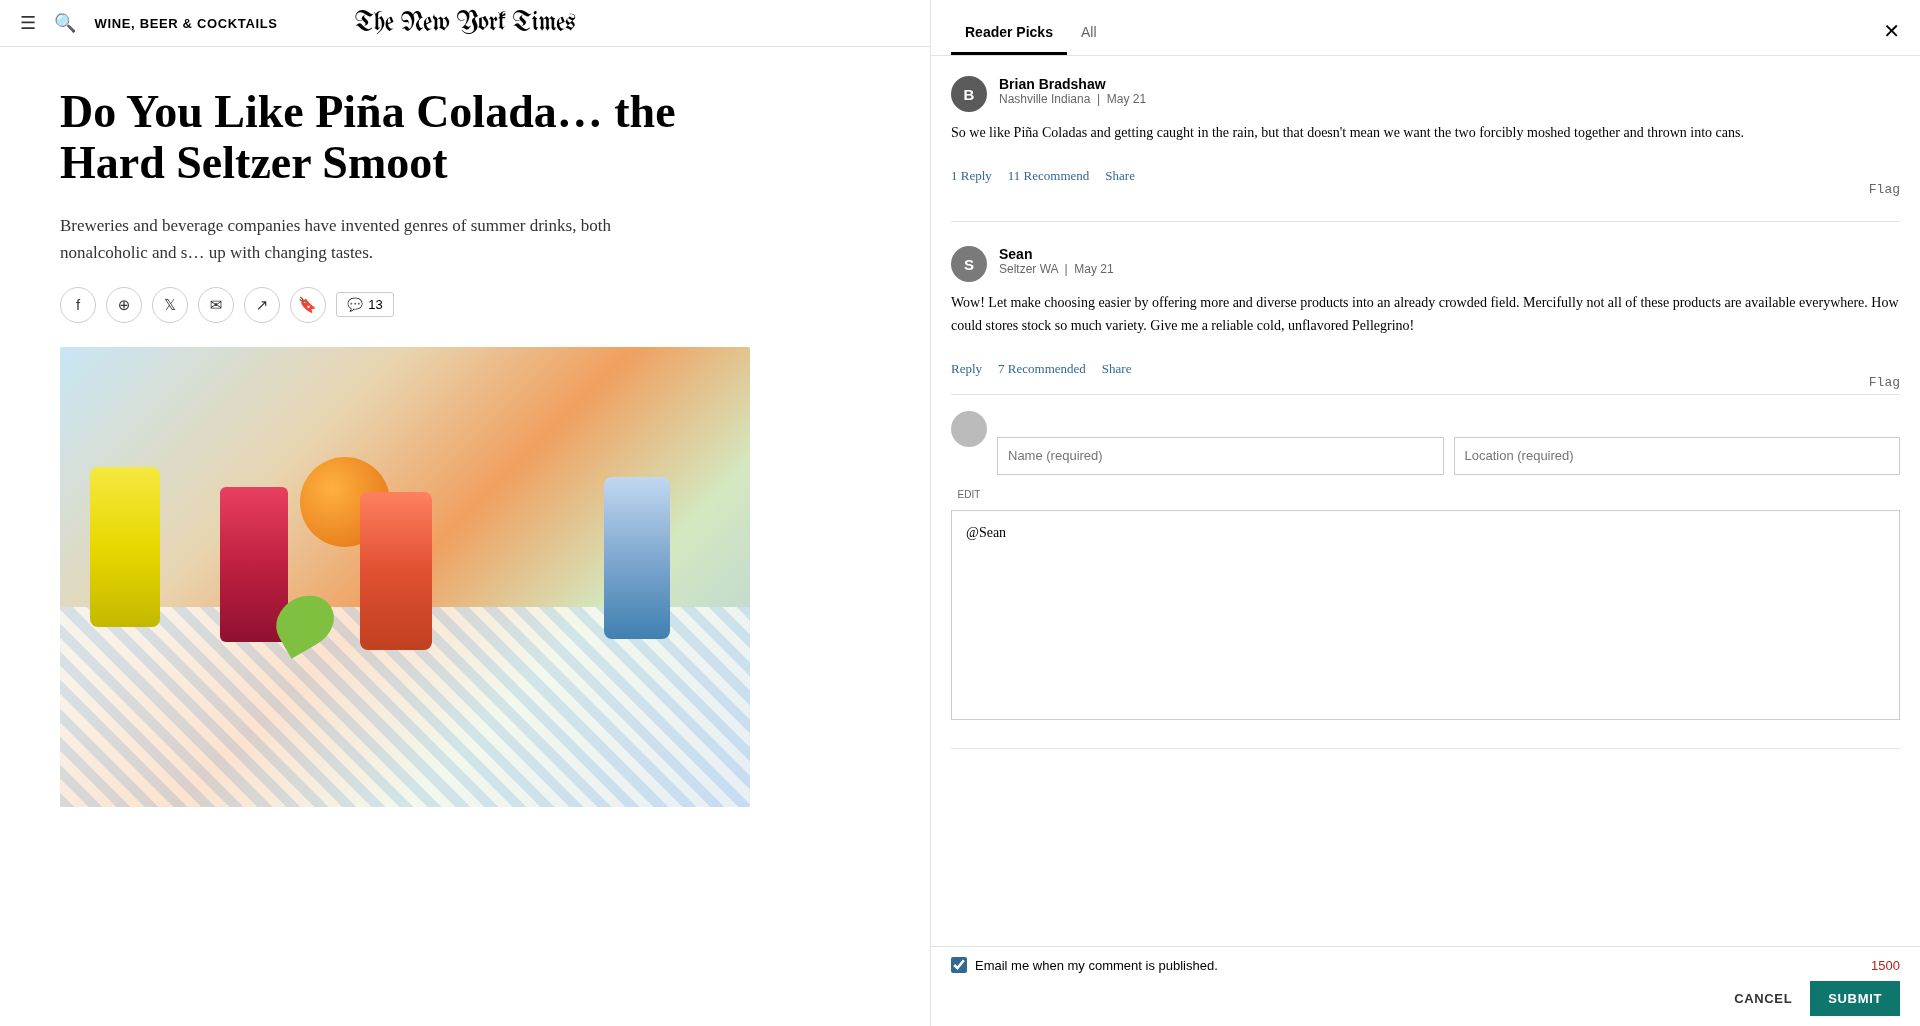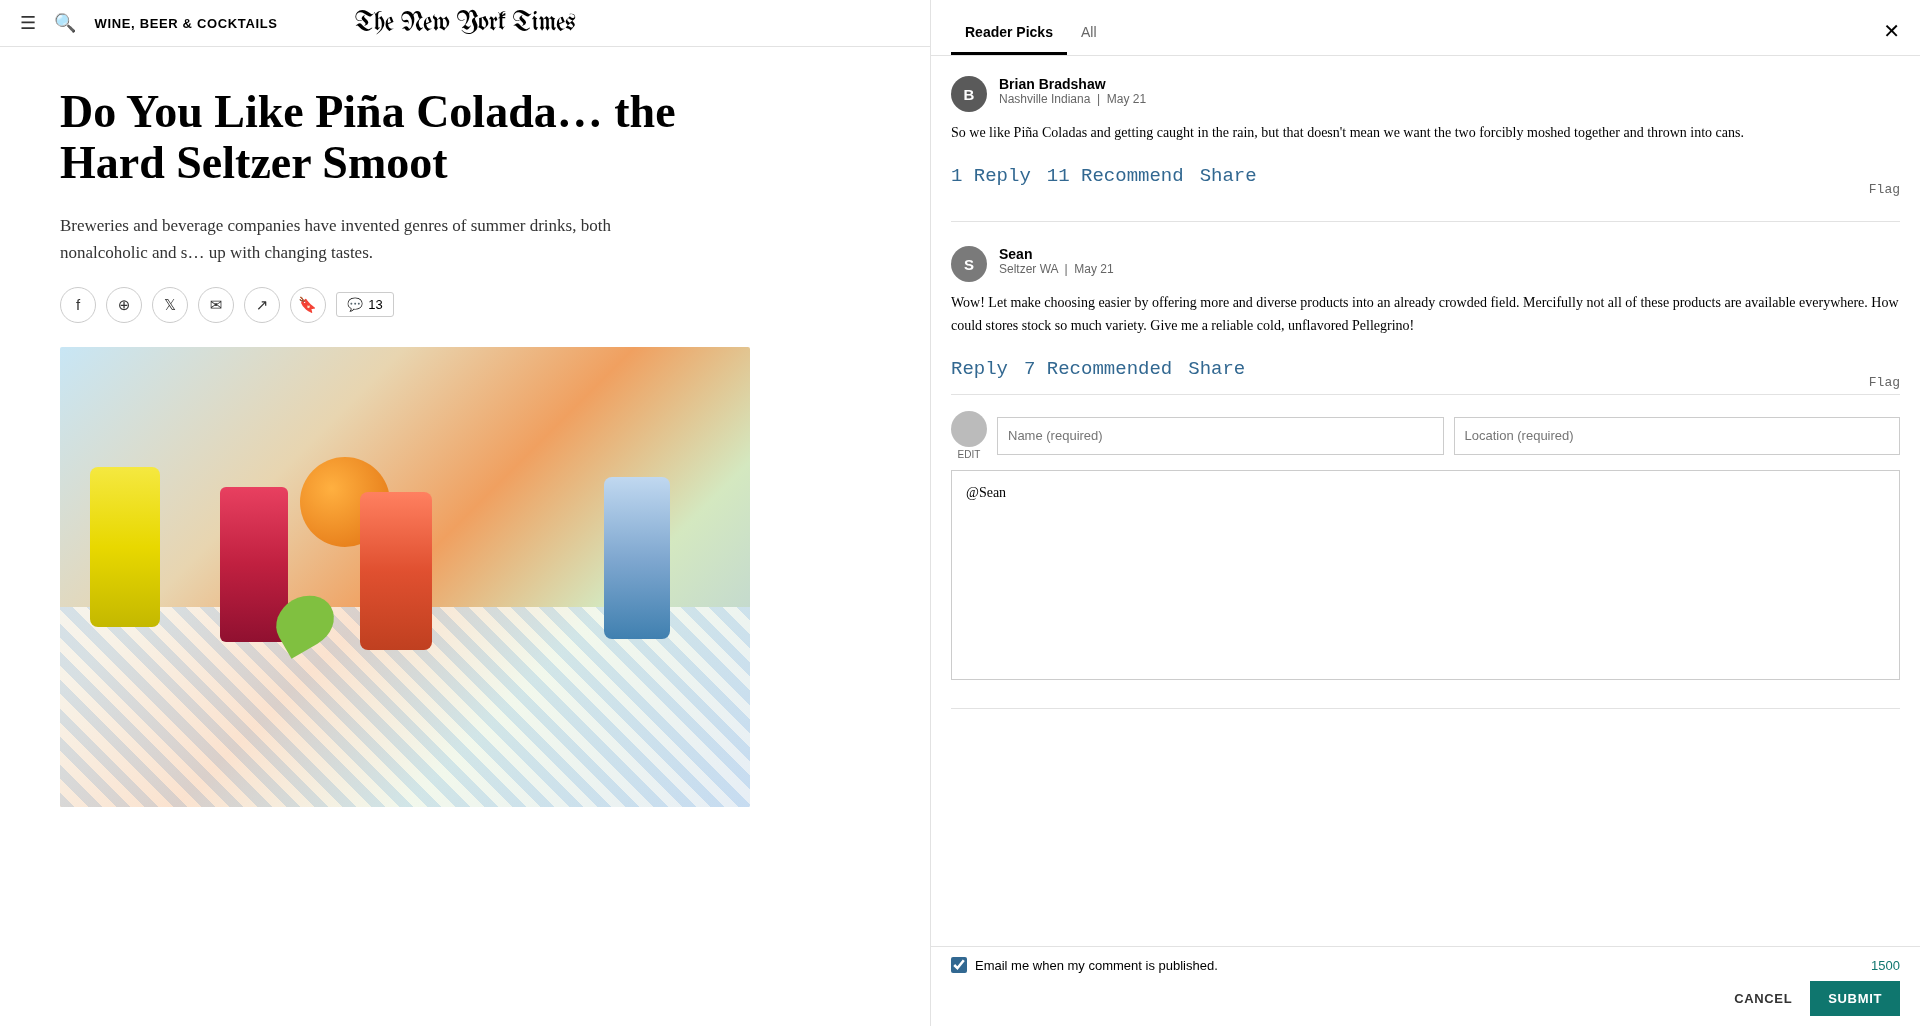--- a/index.html
+++ b/index.html
@@ -228,22 +228,22 @@
       line-height: 1.6;
       color: #000;
       margin-bottom: 10px;
     }
     .comment-actions {
       display: flex;
       align-items: center;
       gap: 16px;
     }
     .comment-action-btn {
-      font-family: Liberation Mono, monospace;
-      font-size: 19px;
+      font-family: Liberation Serif, serif;
+      font-size: 13px;
       color: #326891;
       cursor: pointer;
       background: none;
       border: none;
       padding: 0;
     }
     .flag-btn {
       margin-left: auto;
       font-family: Liberation Mono, monospace;
       font-size: 13px;
@@ -318,21 +318,21 @@
       color: #000;
     }
     .email-checkbox {
       width: 16px;
       height: 16px;
       accent-color: #326891;
     }
     .char-count {
       font-family: Arial, sans-serif;
       font-size: 13px;
-      color: #0f766e;
+      color: #b91c1c;
     }
     .cancel-btn {
       font-family: Arial, sans-serif;
       font-size: 13px;
       font-weight: 700;
       letter-spacing: 0.05em;
       color: #333;
       background: none;
       border: none;
       padding: 10px 18px;
@@ -449,21 +449,21 @@
       <p class="comment-text">Wow! Let make choosing easier by offering more and diverse products into an already crowded field. Mercifully not all of these products are available everywhere. How could stores stock so much variety. Give me a reliable cold, unflavored Pellegrino!</p>
       <div class="comment-actions">
         <button class="comment-action-btn">Reply</button>
         <button class="comment-action-btn">7 Recommended</button>
         <button class="comment-action-btn">Share</button>
         <button class="flag-btn">Flag</button>
       </div>
 
       <div class="reply-form">
         <div class="reply-form-top">
-          <div style="display:flex;flex-direction:column;align-items:center;">
+          <div style="display:flex;flex-direction:column;align-items:center;gap:40px;">
             <div class="reply-avatar"></div>
             <div class="edit-label">EDIT</div>
           </div>
           <input class="name-input" type="text" placeholder="Name (required)" style="">
           <input class="location-input" type="text" placeholder="Location (required)" style="">
         </div>
         <textarea class="reply-textarea" style="">@Sean</textarea>
       </div>
     </div>
   </div>

